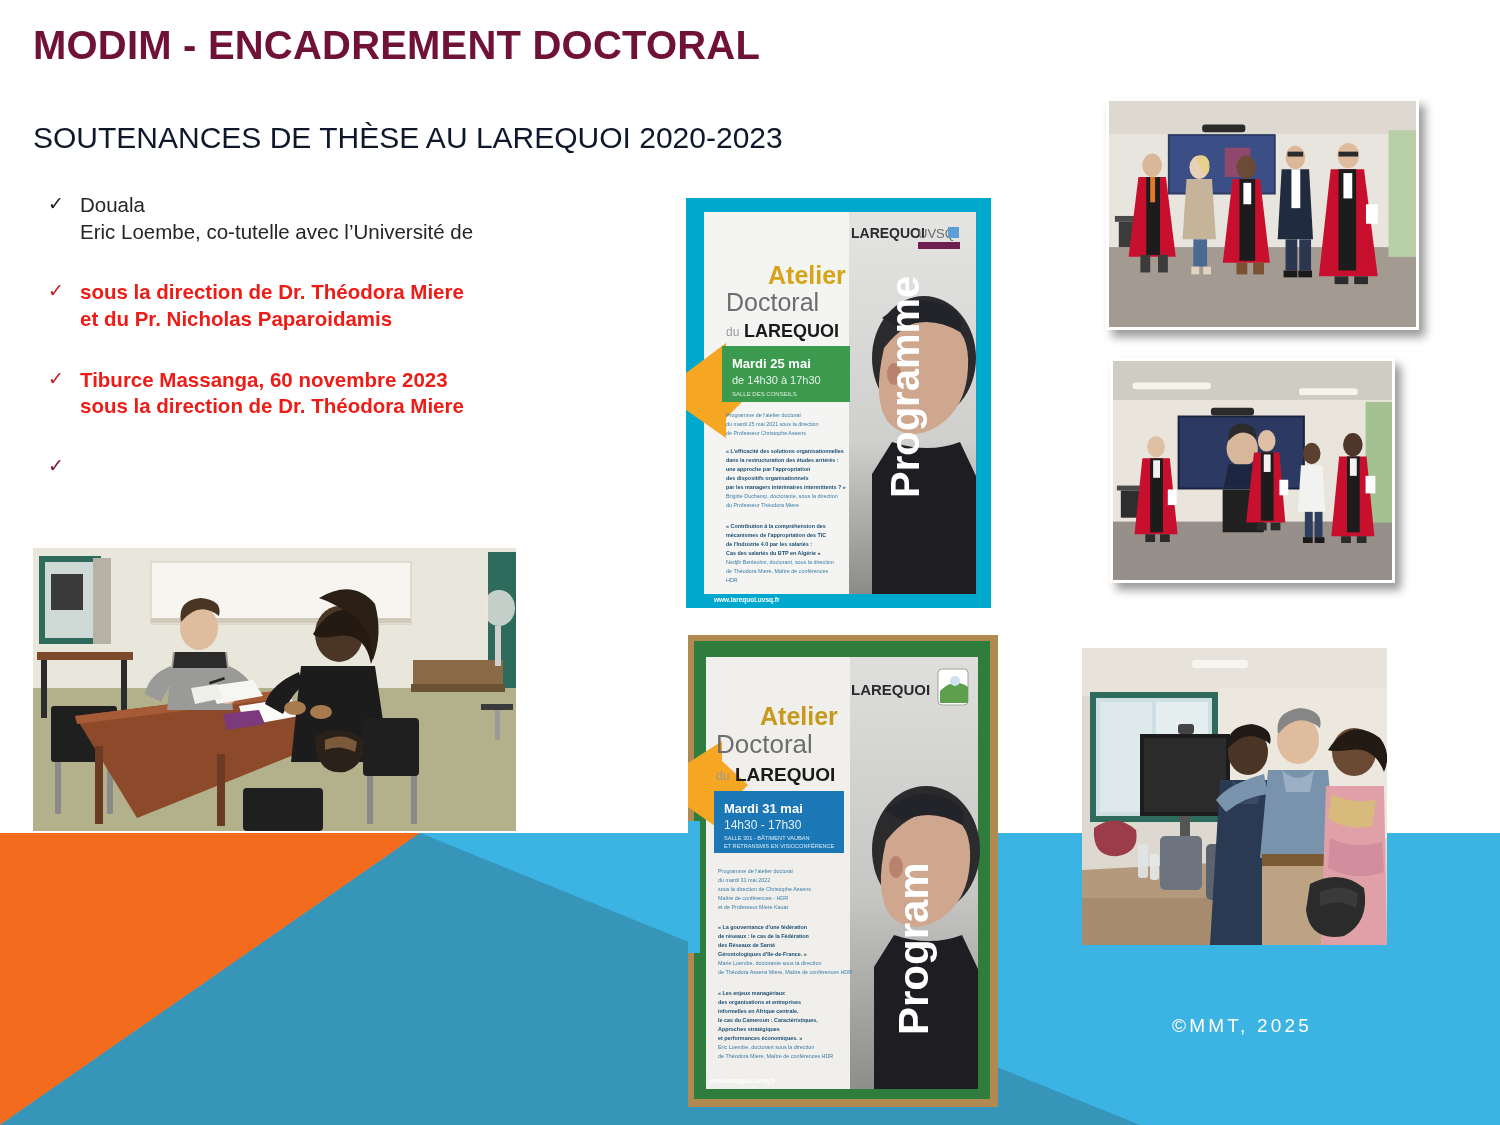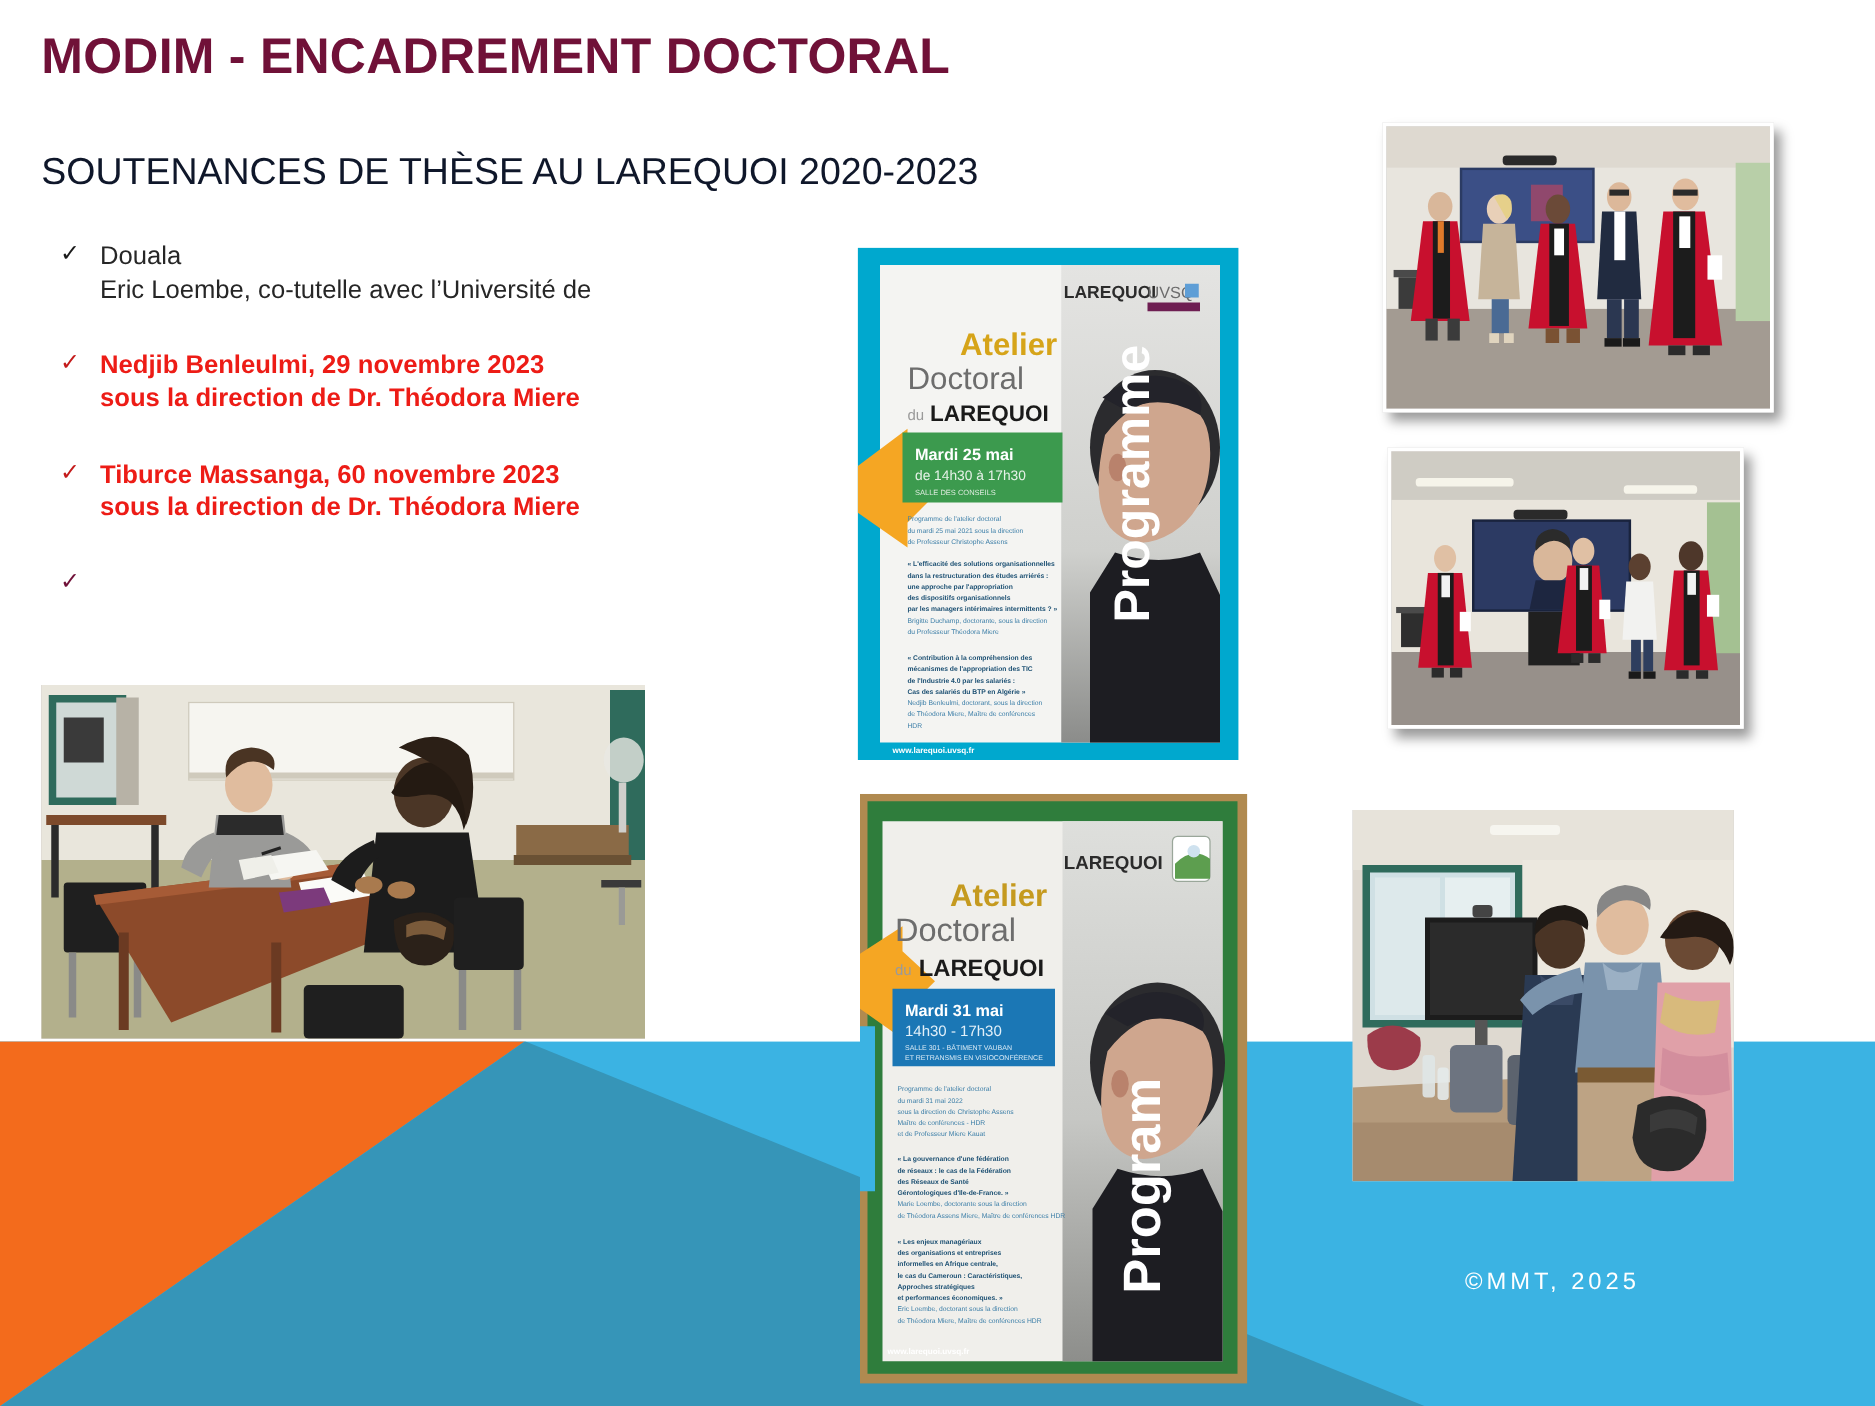--- a/index.html
+++ b/index.html
@@ -139,22 +139,22 @@
       <div class="b-plain">Douala</div>
       <div class="b-plain">Eric Loembe, co-tutelle avec l’Université de</div>
     </div>
   </div>
 
   <div class="spacer-md"></div>
 
   <div class="bullet">
     <div class="tick tick-red">✓</div>
     <div class="btext">
-      <div class="b-red">Nedjib Benleulmi, 29 novembre 2023</div>
       <div class="b-red-i">sous la direction de Dr. Théodora Miere</div>
+      <div class="b-red-i">et du Pr. Nicholas Paparoidamis</div>
     </div>
   </div>
 
   <div class="spacer-md"></div>
 
   <div class="bullet">
     <div class="tick tick-red">✓</div>
     <div class="btext">
       <div class="b-red">Tiburce Massanga, 60 novembre 2023</div>
       <div class="b-red-i">sous la direction de Dr. Théodora Miere</div>

